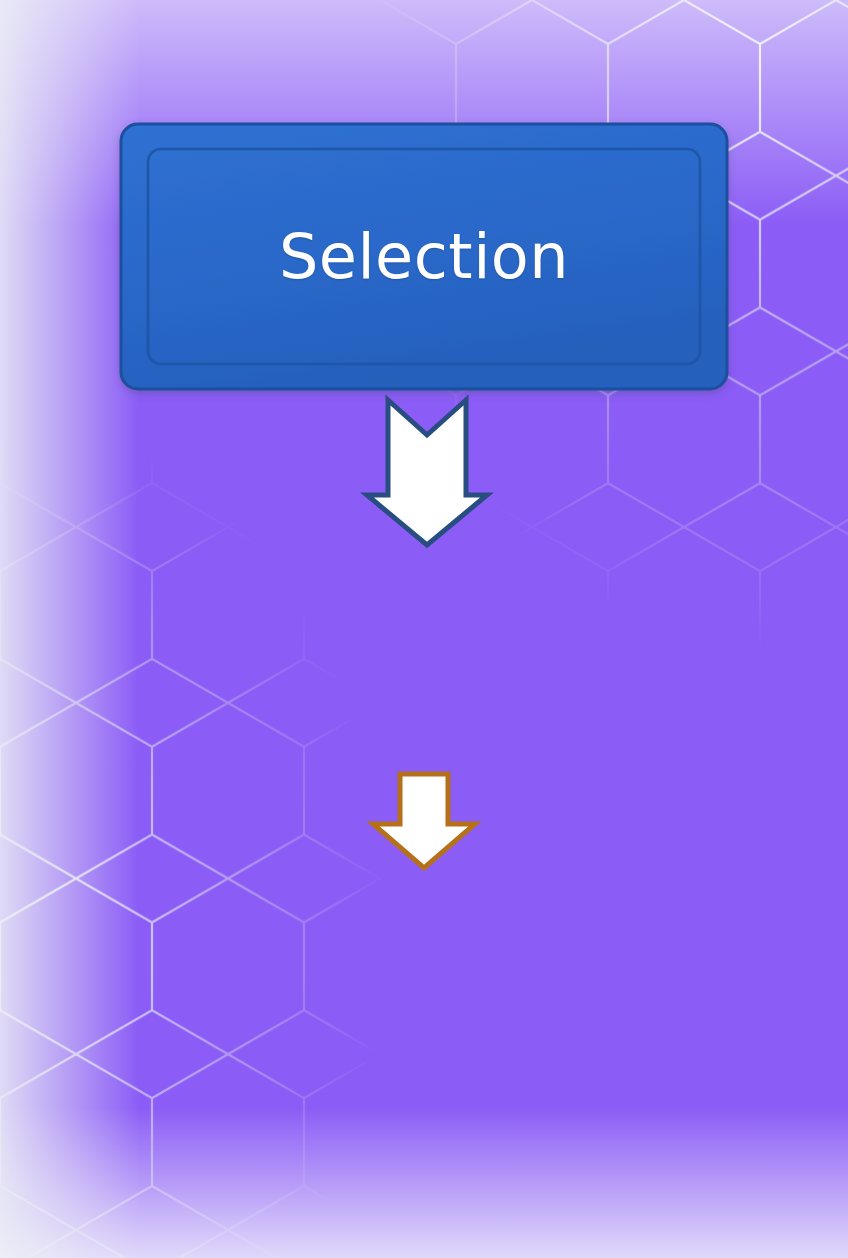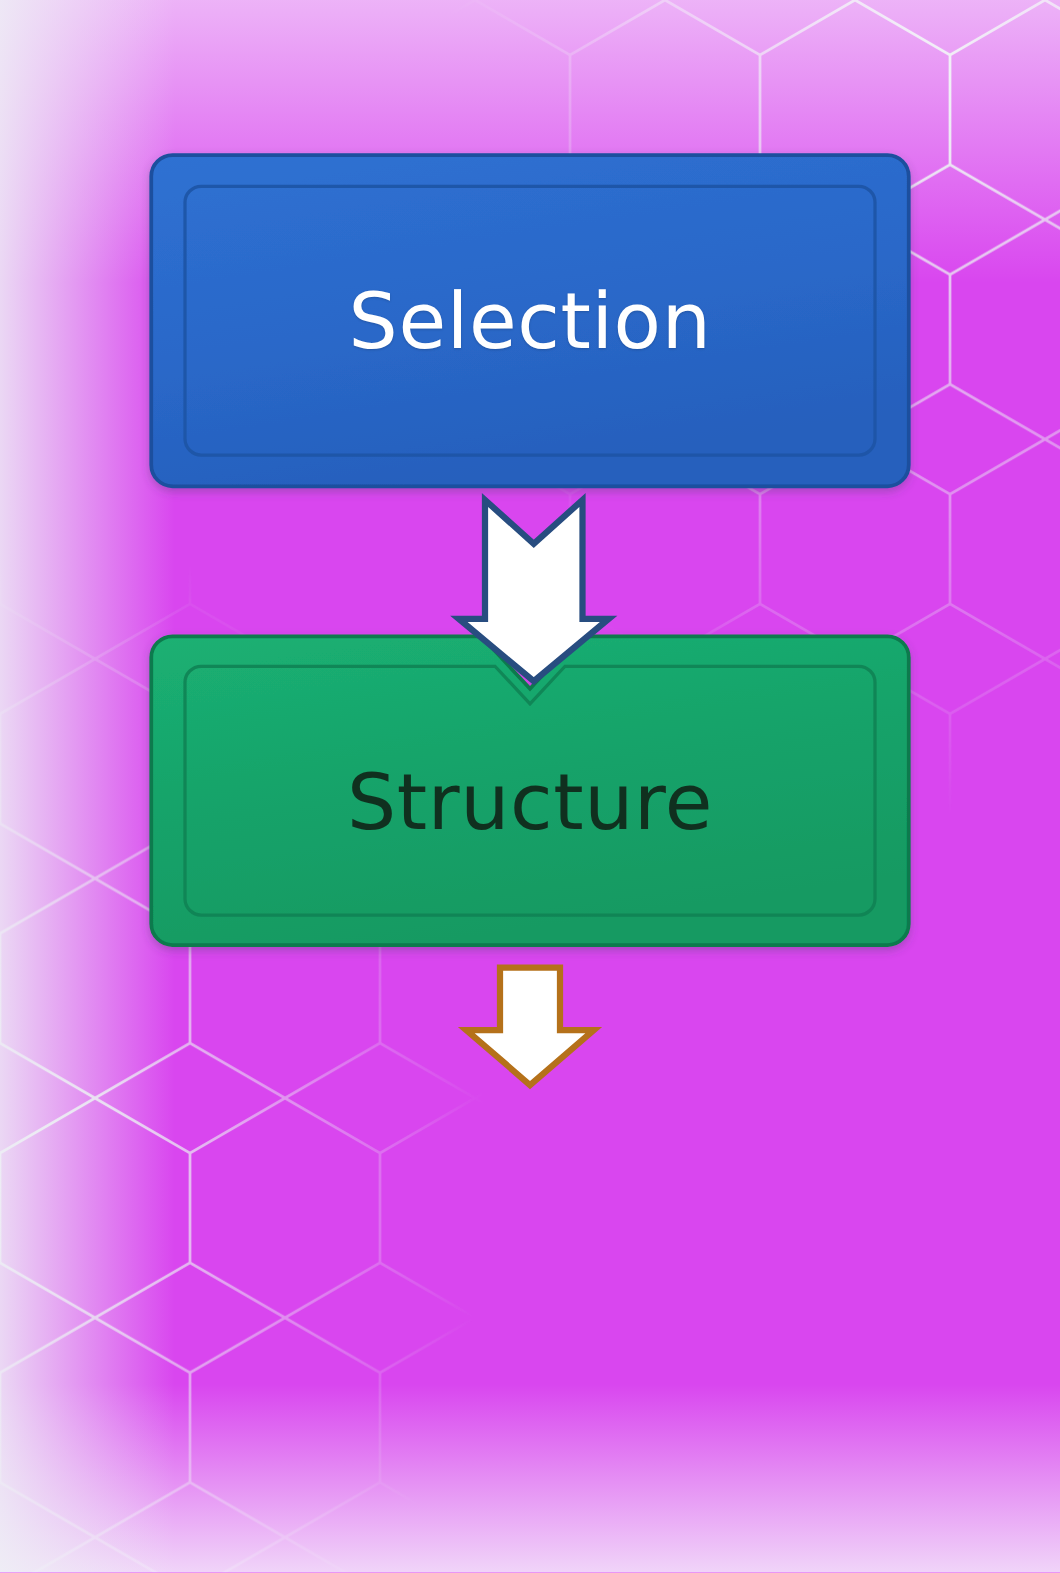--- a/index.html
+++ b/index.html
@@ -9,21 +9,21 @@
     width: 848px;
     height: 1258px;
     overflow: hidden;
     font-family: "DejaVu Sans", "Liberation Sans", sans-serif;
   }
 
   #stage {
     position: relative;
     width: 848px;
     height: 1258px;
-    background: #d946ef;
+    background: #8b5cf6;
     overflow: hidden;
   }
 
   
   #hex-bg {
     position: absolute;
     inset: 0;
     width: 848px;
     height: 1258px;
     pointer-events: none;
@@ -150,61 +150,20 @@
                L 367,107
                L 427,157
                L 487,107
                L 466,107
                L 466,12
                L 427,47
                Z" fill="#ffffff" stroke="#284d80" stroke-width="5" stroke-linejoin="miter"></path>
     </svg>
   </div>
 
-  <div class="node" id="node-structure">
-    <svg class="node-svg" viewBox="0 0 610 251" preserveAspectRatio="none" xmlns="http://www.w3.org/2000/svg">
-      <defs>
-        <linearGradient id="gradGreen" x1="0" y1="0" x2="0.35" y2="1">
-          <stop offset="0%" stop-color="#1bb073"></stop>
-          <stop offset="55%" stop-color="#16a269"></stop>
-          <stop offset="100%" stop-color="#129a62"></stop>
-        </linearGradient>
-        <filter id="shadowGreen" x="-12%" y="-12%" width="126%" height="132%">
-          <feDropShadow dx="0" dy="3" stdDeviation="3.6" flood-color="#3b4a5e" flood-opacity="0.32"></feDropShadow>
-        </filter>
-      </defs>
-
-      <path d="M 19,2
-               L 266,2
-               L 305,44
-               L 344,2
-               L 591,2
-               A 17,17 0 0 1 608,19
-               L 608,232
-               A 17,17 0 0 1 591,249
-               L 19,249
-               A 17,17 0 0 1 2,232
-               L 2,19
-               A 17,17 0 0 1 19,2 Z" fill="url(#gradGreen)" stroke="#0e7a4d" stroke-width="3" filter="url(#shadowGreen)"></path>
-
-      <path d="M 42,26
-               L 277,26
-               L 305,56
-               L 333,26
-               L 568,26
-               A 13,13 0 0 1 581,39
-               L 581,212
-               A 13,13 0 0 1 568,225
-               L 42,225
-               A 13,13 0 0 1 29,212
-               L 29,39
-               A 13,13 0 0 1 42,26 Z" fill="none" stroke="#0f8354" stroke-width="2.6" opacity="0.9"></path>
-    </svg>
-    <span class="node-label">Structure</span>
-  </div>
 
   <div class="connector" id="connector-2">
     <svg viewBox="0 0 848 112" xmlns="http://www.w3.org/2000/svg">
       <path d="M 400,12
                L 400,62
                L 373,62
                L 424,106
                L 475,62
                L 448,62
                L 448,12

